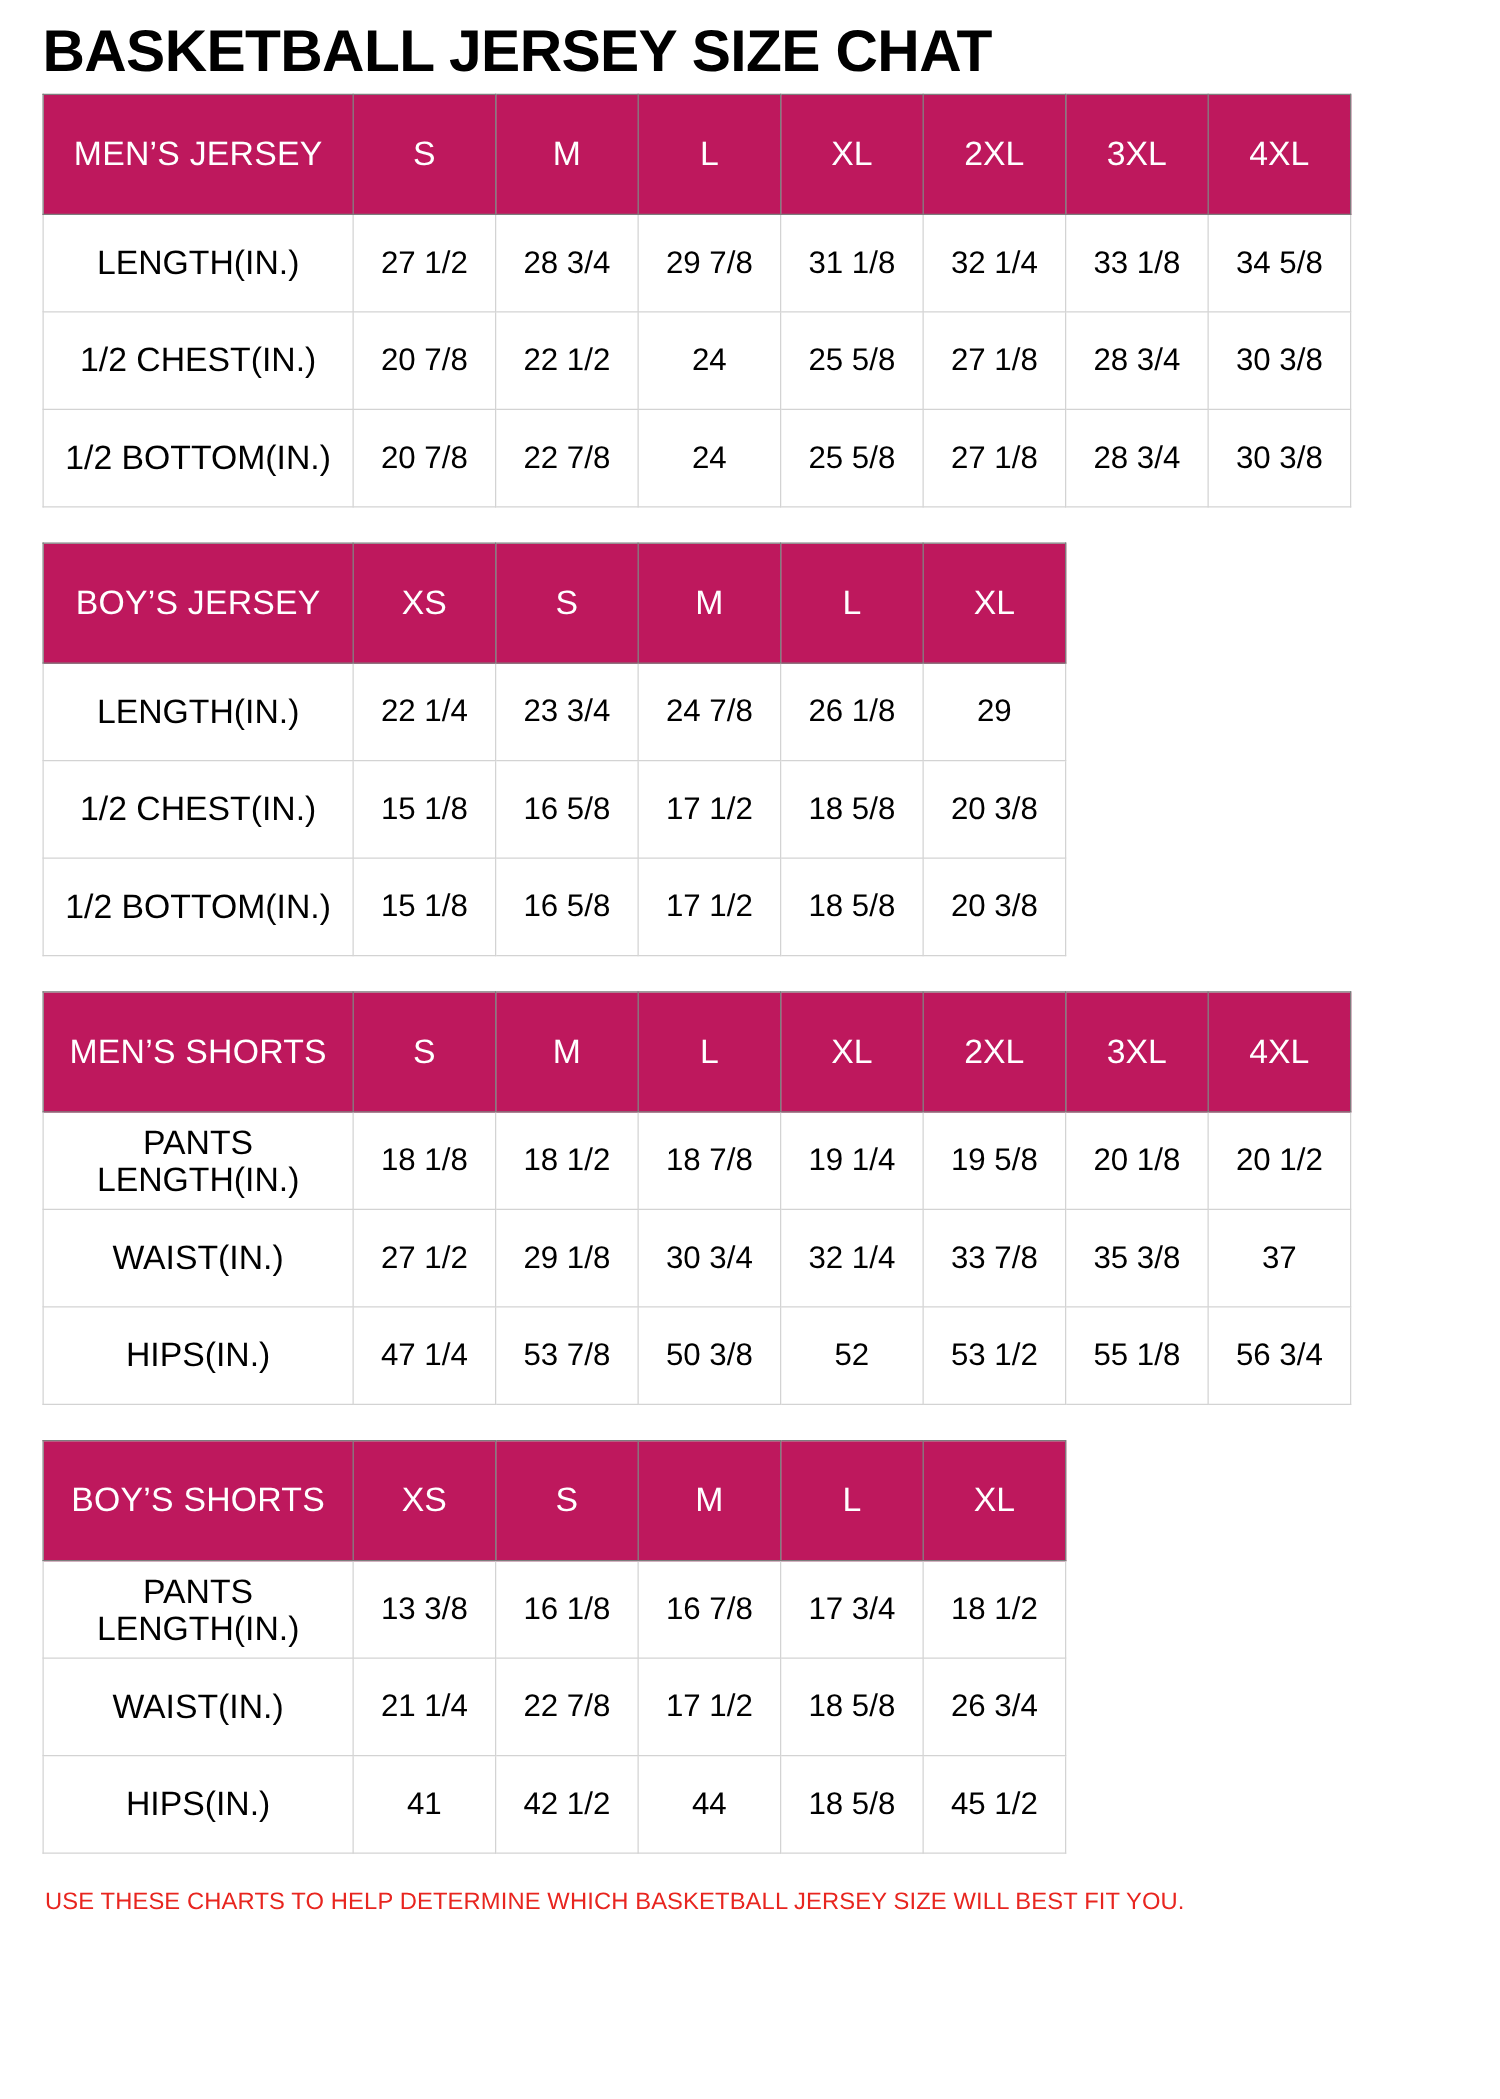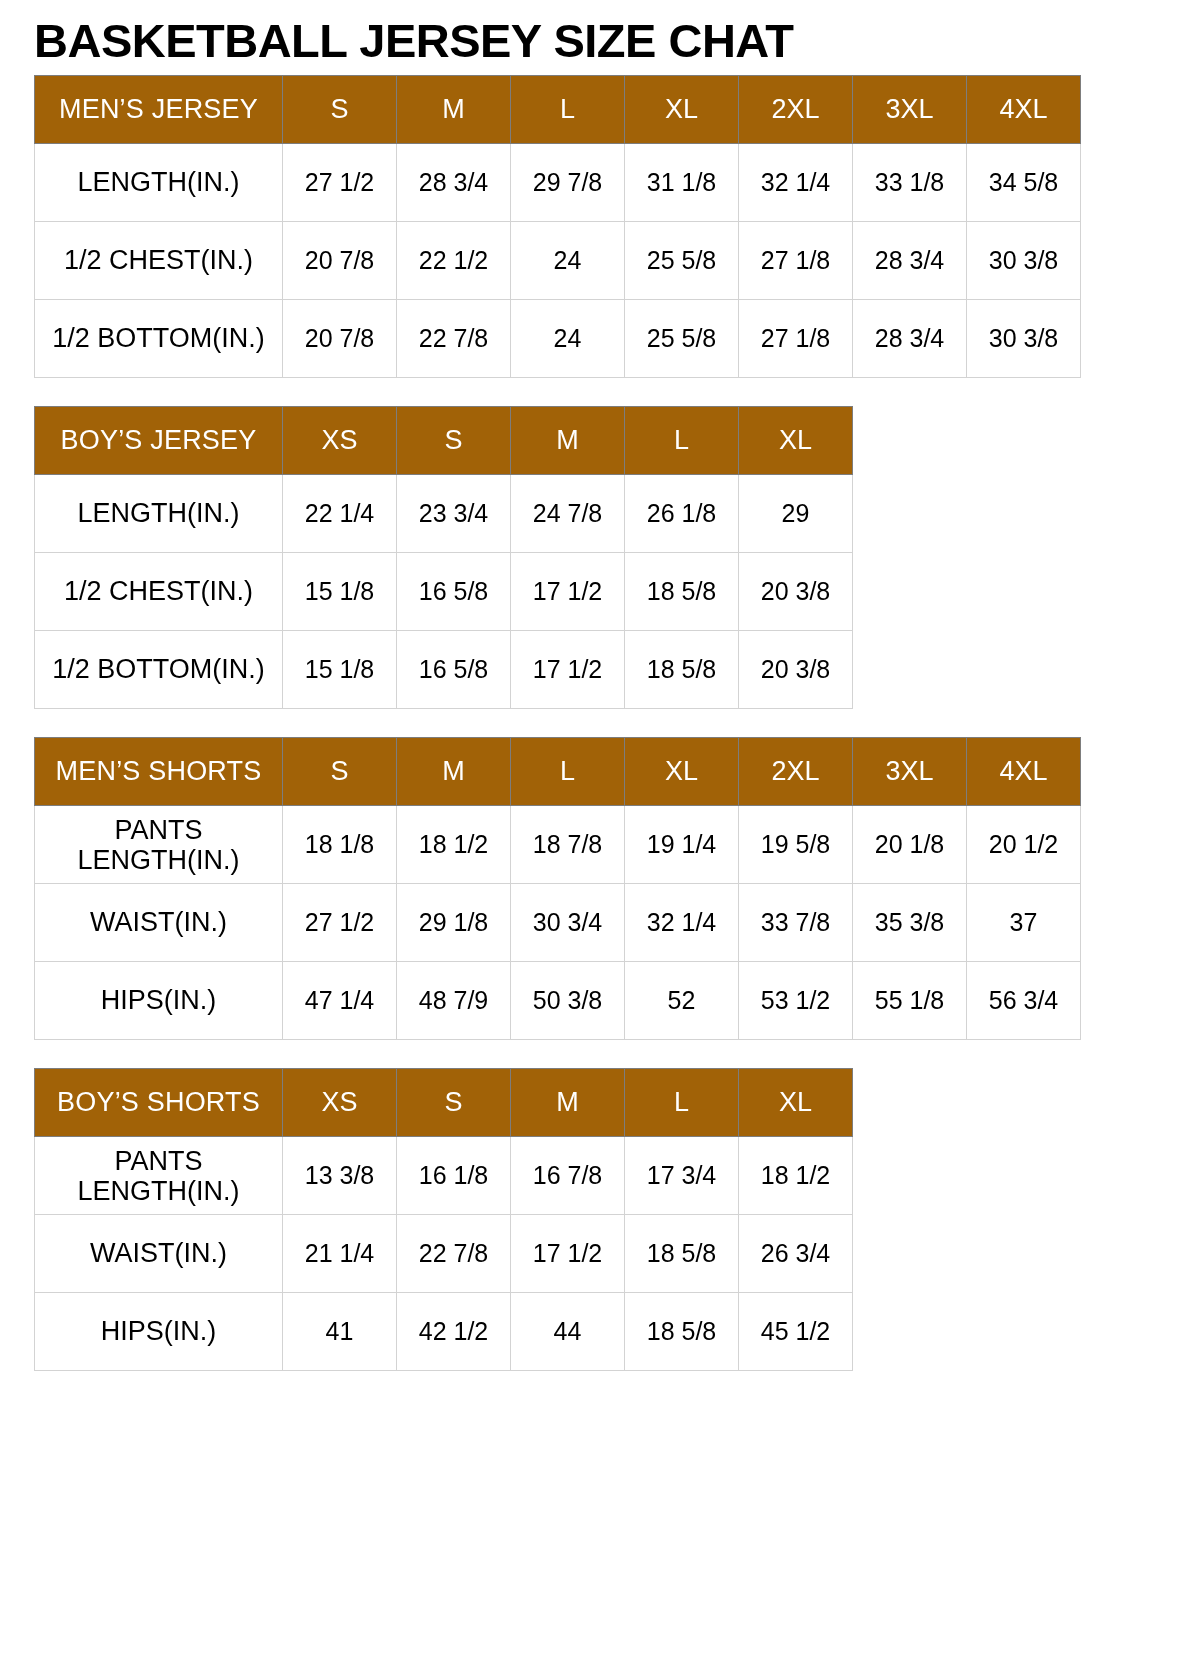--- a/index.html
+++ b/index.html
@@ -46,25 +46,25 @@
   table.sizechart th {
     border: 1px solid #d3d3d3;
     text-align: center;
     vertical-align: middle;
     font-weight: normal;
     padding: 0;
     height: 78px;
     box-sizing: border-box;
   }
   table.sizechart thead th {
-    background: #a16207;
+    background: #be185d;
     color: #ffffff;
     font-size: 27px;
     border: 1px solid #7d7d7d;
-    height: 68px;
+    height: 96px;
   }
   table.sizechart thead th.rowlabel {
     font-size: 27px;
     letter-spacing: 0.2px;
   }
   table.sizechart tbody td.rowlabel {
     font-size: 27px;
     color: #000000;
     line-height: 1.08;
     padding: 0 4px;
@@ -244,21 +244,21 @@
         <td class="val">29  1/8</td>
         <td class="val">30  3/4</td>
         <td class="val">32  1/4</td>
         <td class="val">33  7/8</td>
         <td class="val">35  3/8</td>
         <td class="val">37</td>
       </tr>
       <tr>
         <td class="rowlabel">HIPS(IN.)</td>
         <td class="val">47  1/4</td>
-        <td class="val">48  7/9</td>
+        <td class="val">53  7/8</td>
         <td class="val">50  3/8</td>
         <td class="val">52</td>
         <td class="val">53  1/2</td>
         <td class="val">55  1/8</td>
         <td class="val">56  3/4</td>
       </tr>
     </tbody>
   </table>
 
   <table class="sizechart boy-shorts">
@@ -304,14 +304,15 @@
         <td class="rowlabel">HIPS(IN.)</td>
         <td class="val">41</td>
         <td class="val">42  1/2</td>
         <td class="val">44</td>
         <td class="val">18  5/8</td>
         <td class="val">45  1/2</td>
       </tr>
     </tbody>
   </table>
 
+  <div class="footer-note">USE THESE CHARTS TO HELP DETERMINE WHICH BASKETBALL JERSEY SIZE WILL BEST FIT YOU.</div>
 
 </div>
 
 </body></html>

